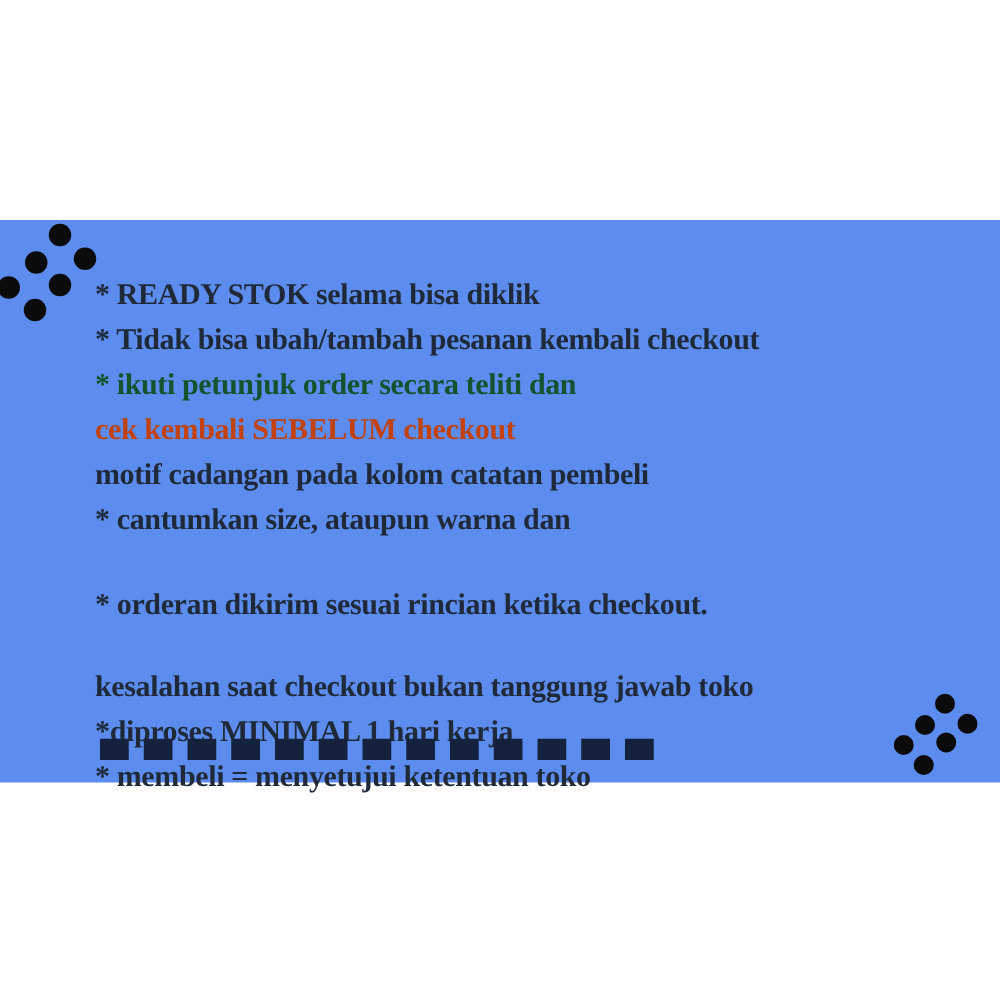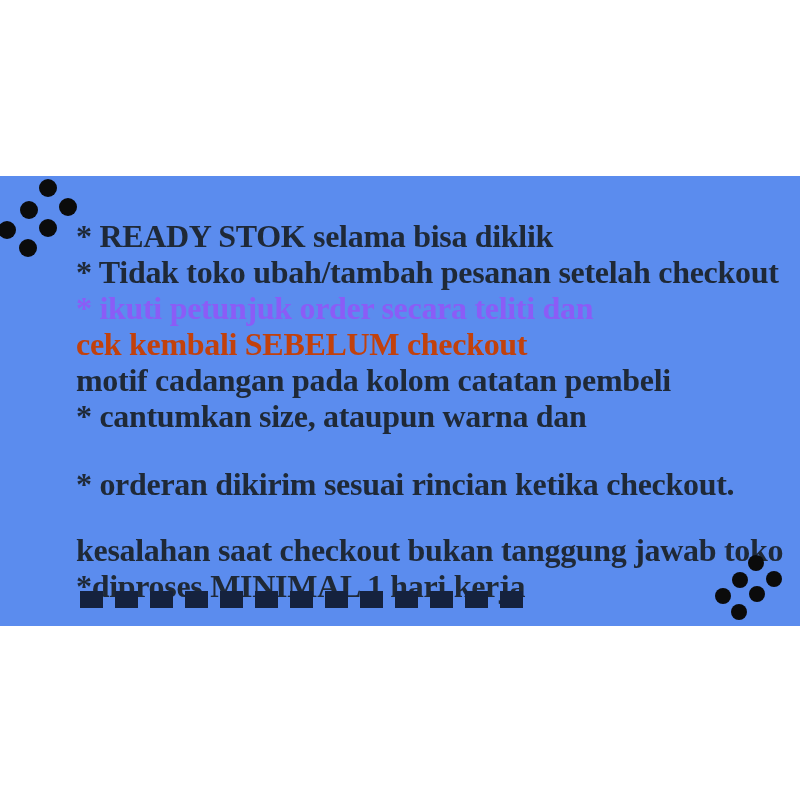--- a/index.html
+++ b/index.html
@@ -16,21 +16,21 @@
     width:800px;height:450px;
     overflow:hidden;
   }
   .terms{
     position:absolute;
     left:76px;top:218px;
     width:724px;
   }
   .terms .line{
     font-weight:bold;
-    font-size:32px;
+    font-size:24px;
     line-height:36px;
     letter-spacing:-0.3px;
     white-space:nowrap;
   }
   .dash-row{
     position:absolute;
     left:80px;top:591px;
     display:flex;
     gap:12px;
   }
@@ -67,28 +67,29 @@
 <span class="dot tl tl1" style="background: rgb(11, 11, 11);"></span>
 <span class="dot tl tl2" style="background: rgb(11, 11, 11);"></span>
 <span class="dot tl tl3" style="background: rgb(11, 11, 11);"></span>
 <span class="dot tl tl4" style="background: rgb(11, 11, 11);"></span>
 <span class="dot tl tl5" style="background: rgb(11, 11, 11);"></span>
 <span class="dot tl tl6" style="background: rgb(11, 11, 11);"></span>
 
 <div class="terms">
 
 <div class="line" style="color: rgb(31, 41, 55);">* READY STOK selama bisa diklik</div>
-    <div class="line" style="color: rgb(31, 41, 55);">* Tidak toko ubah/tambah pesanan setelah checkout</div>
-    <div class="line" style="color: #8b5cf6;">* ikuti petunjuk order secara teliti dan</div>
+    <div class="line" style="color: rgb(31, 41, 55);">* Tidak bisa ubah/tambah pesanan kembali checkout</div>
+    <div class="line" style="color: #14532d;">* ikuti petunjuk order secara teliti dan</div>
     <div class="line" style="color: #c2410c;">cek kembali SEBELUM checkout</div>
     <div class="line" style="color: rgb(31, 41, 55);">motif cadangan pada kolom catatan pembeli</div>
     <div class="line" style="color: rgb(31, 41, 55);">* cantumkan size, ataupun warna dan</div>
     <div class="line" style="color: rgb(31, 41, 55); margin-top: 32px;">* orderan dikirim sesuai rincian ketika checkout.</div>
     <div class="line" style="color: rgb(31, 41, 55); margin-top: 30px;">kesalahan saat checkout bukan tanggung jawab toko</div>
     <div class="line" style="color: rgb(31, 41, 55);">*diproses MINIMAL 1 hari kerja</div>
+    <div class="line" style="color: rgb(31, 41, 55);">* membeli = menyetujui ketentuan toko</div>
   </div>
 
 <div class="dash-row">
 
 <span class="dash" style="background: rgb(21, 34, 62);"></span>
     <span class="dash" style="background: rgb(21, 34, 62);"></span>
     <span class="dash" style="background: rgb(21, 34, 62);"></span>
     <span class="dash" style="background: rgb(21, 34, 62);"></span>
     <span class="dash" style="background: rgb(21, 34, 62);"></span>
     <span class="dash" style="background: rgb(21, 34, 62);"></span>

